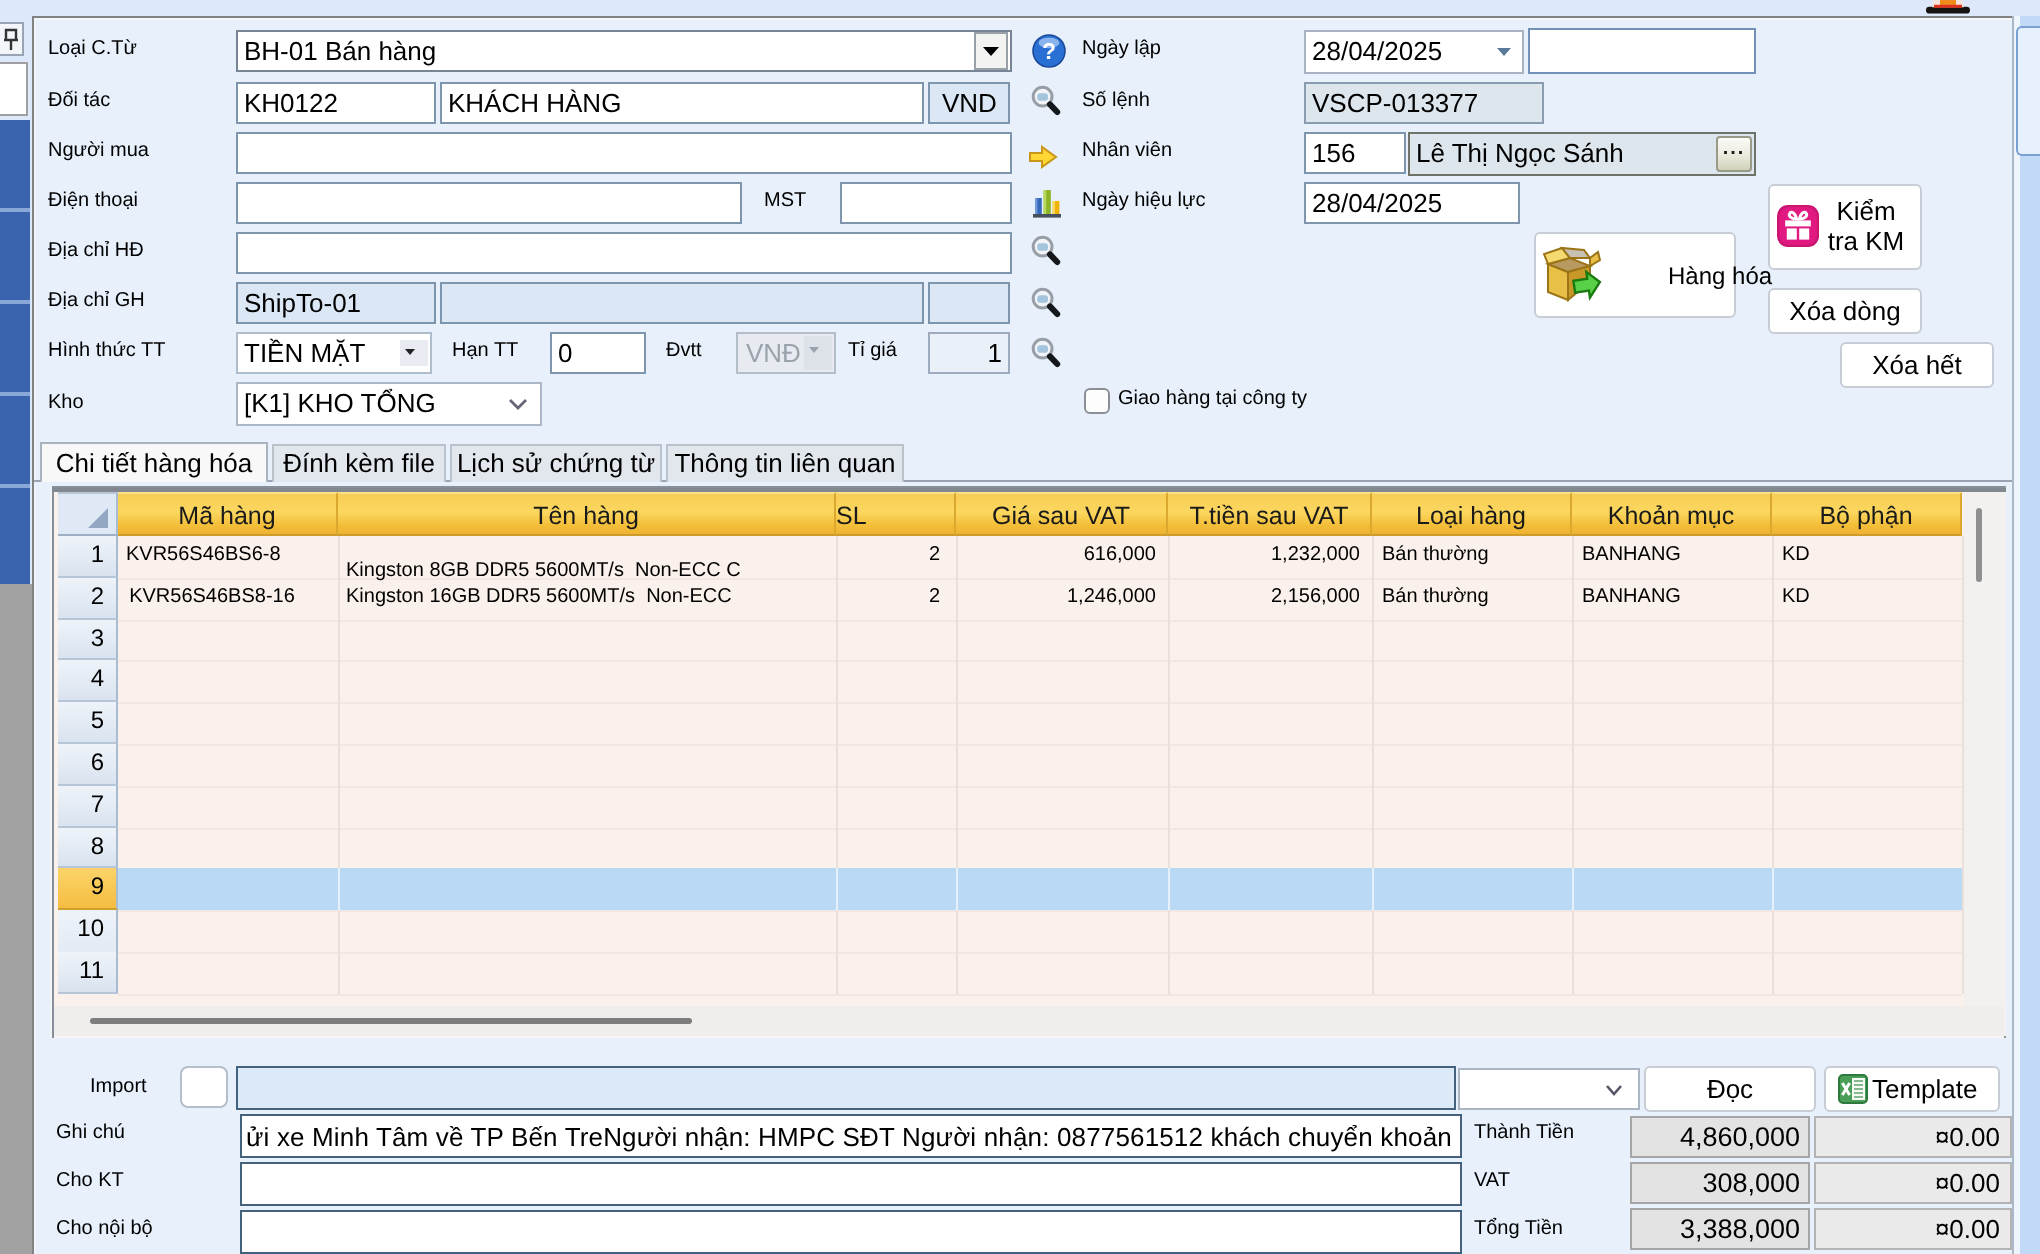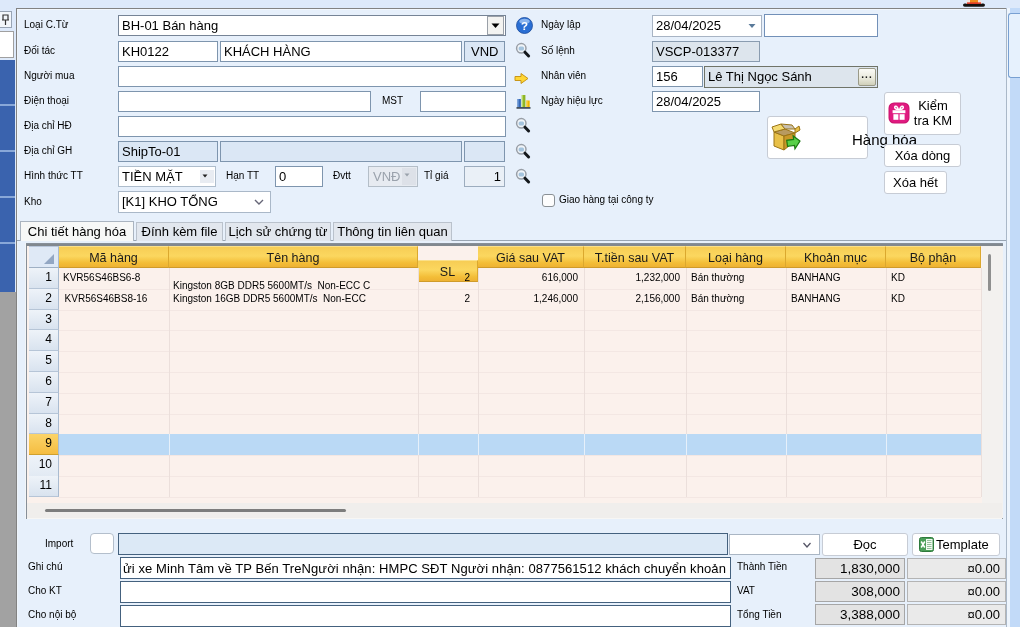--- a/index.html
+++ b/index.html
@@ -168,58 +168,58 @@
 <div class="lbl" style="left:541px;top:95px">Ngày hiệu lực</div>
 
 <div class="inp" style="left:652px;top:15px;width:110px;height:22px;border-color:#a8b4c4">28/04/2025</div>
 <div class="abs" style="left:746px;top:20px">
     <svg width="12" height="12" viewBox="0 0 12 12">
       <path d="M2.5 4 L9.5 4 L6 8 Z" fill="#5a7a9a"></path>
     </svg>
   </div>
 <div class="abs" style="left:764px;top:14px;width:114px;height:23px;background:#fff;border:1px solid #7290b8"></div>
 
-<div class="inp dis" style="left:652px;top:41px;width:108px;height:21px">VSCP-013377</div>
+<div class="inp dis" style="left:652px;top:41px;width:120px;height:21px">VSCP-013377</div>
 
 <div class="inp" style="left:652px;top:66px;width:51px;height:21px">156</div>
 <div class="inp dis" style="left:704px;top:66px;width:174px;height:22px;border-color:#707468">Lê Thị Ngọc Sánh</div>
 <div class="abs" style="left:858px;top:68px;width:18px;height:18px;background:linear-gradient(#fbfbf7,#e8e8da 60%,#d0d0ba);border:1px solid #9a9a88;border-radius:2px;text-align:center;font-size:10px;font-weight:bold;color:#1a1a1a;line-height:12px;letter-spacing:1px">...</div>
 
 <div class="inp" style="left:652px;top:91px;width:108px;height:21px">28/04/2025</div>
 
 <div class="btn" style="left:767px;top:116px;width:101px;height:43px"></div>
 <div class="abs" id="ic-box" style="left:771px;top:121px">
     <svg width="32" height="33" viewBox="0 0 32 33">
       <path d="M3 11 L3 25 L13 29 L13 15 Z" fill="#e8c048" stroke="#9a7416" stroke-width="1"></path>
       <path d="M3 11 L13 15 L24 12 L14 8 Z" fill="#b89a60" stroke="#9a7416" stroke-width="1"></path>
       <path d="M24 12 L24 20 L13 29 L13 15 Z" fill="#c89828" stroke="#9a7416" stroke-width="1"></path>
       <path d="M3 11 L1 6 L10 3 L14 8 Z" fill="#f4da70" stroke="#9a7416" stroke-width="1"></path>
       <path d="M14 8 L10 3 L21 4 L24 8 Z" fill="#c8c0b0" stroke="#9a7416" stroke-width="1"></path>
       <path d="M24 12 L24 8 L28 5 L29 9 Z" fill="#e8c048" stroke="#9a7416" stroke-width="1"></path>
       <path d="M29 21 L23 15 L23 18.5 L16 18.5 L16 24.5 L23 24.5 L23 28 Z" fill="#58d048" stroke="#1a7a10" stroke-width="1.2" transform="rotate(-8 22 21)"></path>
     </svg>
   </div>
-<div class="lbl" style="left:852px;top:131px;font-size:15px">Hàng hóa</div>
+<div class="lbl" style="left:834px;top:131px;font-size:12px">Hàng hóa</div>
 
 <div class="btn" style="left:884px;top:92px;width:77px;height:43px"></div>
 <div class="abs" id="ic-gift" style="left:888px;top:102px">
     <svg width="22" height="22" viewBox="0 0 22 22">
       <rect x="0.5" y="0.5" width="21" height="21" rx="5.5" fill="#cc1470"></rect>
       <rect x="1.6" y="1.6" width="18.8" height="18.8" rx="4.6" fill="#e01a80"></rect>
       <rect x="4.6" y="8.2" width="12.8" height="3" fill="#fff"></rect>
       <rect x="5.4" y="12.2" width="5" height="5.6" fill="#fff"></rect>
       <rect x="11.6" y="12.2" width="5" height="5.6" fill="#fff"></rect>
       <path d="M10.3 7.5 C7.8 7.5 6.2 6.2 6.8 4.8 C7.5 3.4 9.6 4.2 10.3 7.5 Z" fill="none" stroke="#fff" stroke-width="1.5"></path>
       <path d="M11.7 7.5 C14.2 7.5 15.8 6.2 15.2 4.8 C14.5 3.4 12.4 4.2 11.7 7.5 Z" fill="none" stroke="#fff" stroke-width="1.5"></path>
     </svg>
   </div>
 <div class="lbl" style="left:908px;top:98px;width:50px;text-align:center;font-size:13px">Kiểm<br>tra KM</div>
 
 <div class="btn" style="left:884px;top:144px;width:77px;height:23px;line-height:21px">Xóa dòng</div>
-<div class="btn" style="left:884px;top:171px;width:63px;height:23px;line-height:21px">Xóa hết</div>
+<div class="btn" style="left:920px;top:171px;width:77px;height:23px;line-height:21px">Xóa hết</div>
 
 <div class="abs" style="left:542px;top:194px;width:13px;height:13px;background:#fdfdfd;border:1px solid #8a9095;border-radius:3px"></div>
 <div class="lbl" style="left:559px;top:194px">Giao hàng tại công ty</div>
 
 <div class="abs" style="left:17px;top:240px;width:989px;height:1px;background:#98a4b2"></div>
 <div class="abs" style="left:20px;top:221px;width:114px;height:20px;background:#f7f8f7;border:1px solid #aab4c0;border-bottom:none;font-size:13px;text-align:center;line-height:19px;z-index:3">Chi tiết hàng hóa</div>
 <div class="abs" style="left:136px;top:222px;width:87px;height:19px;background:#e2e7ee;border:1px solid #bac2cc;border-bottom:none;font-size:13px;text-align:center;line-height:18px">Đính kèm file</div>
 <div class="abs" style="left:225px;top:222px;width:106px;height:19px;background:#e2e7ee;border:1px solid #bac2cc;border-bottom:none;font-size:13px;text-align:center;line-height:18px">Lịch sử chứng từ</div>
 <div class="abs" style="left:333px;top:222px;width:119px;height:19px;background:#e2e7ee;border:1px solid #bac2cc;border-bottom:none;font-size:13px;text-align:center;line-height:18px">Thông tin liên quan</div>
 
@@ -227,21 +227,21 @@
 
 <div class="abs" style="left:25px;top:243px;width:1px;height:276px;background:#f2f5f8"></div>
 <div class="abs" style="left:26px;top:244px;width:977px;height:2px;background:#81888f"></div>
 <div class="hcell" style="left:29px;top:246px;width:30px;height:22px;background:#dfe9f6;border-top:1px solid #b8c6da;border-right:1px solid #a9bbd0;border-bottom:1px solid #9fb0c4;">
     <svg width="12" height="12" viewBox="0 0 12 12" style="position:absolute;right:3px;bottom:2px">
       <path d="M11 1 L11 11 L1 11 Z" fill="#93a7c3"></path>
     </svg>
   </div>
 <div class="hcell" style="left:59px;top:246px;width:110px;height:22px;text-align:center;line-height:22px">Mã hàng</div>
 <div class="hcell" style="left:169px;top:246px;width:249px;height:22px;text-align:center;line-height:22px">Tên hàng</div>
-<div class="hcell" style="left:418px;top:260px;width:60px;height:22px;text-align:center;line-height:22px">SL</div>
+<div class="hcell" style="left:418px;top:246px;width:60px;height:22px;line-height:22px">SL</div>
 <div class="hcell" style="left:478px;top:246px;width:106px;height:22px;text-align:center;line-height:22px">Giá sau VAT</div>
 <div class="hcell" style="left:584px;top:246px;width:102px;height:22px;text-align:center;line-height:22px">T.tiền sau VAT</div>
 <div class="hcell" style="left:686px;top:246px;width:100px;height:22px;text-align:center;line-height:22px">Loại hàng</div>
 <div class="hcell" style="left:786px;top:246px;width:100px;height:22px;text-align:center;line-height:22px">Khoản mục</div>
 <div class="hcell" style="left:886px;top:246px;width:95px;height:22px;text-align:center;line-height:22px">Bộ phận</div>
 <div class="abs" style="left:59px;top:289px;width:922px;height:1px;background:#f3e7e3"></div>
 <div class="abs" style="left:59px;top:310px;width:922px;height:1px;background:#f3e7e3"></div>
 <div class="abs" style="left:59px;top:330px;width:922px;height:1px;background:#f3e7e3"></div>
 <div class="abs" style="left:59px;top:351px;width:922px;height:1px;background:#f3e7e3"></div>
 <div class="abs" style="left:59px;top:372px;width:922px;height:1px;background:#f3e7e3"></div>
@@ -324,18 +324,18 @@
 <div class="lbl" style="left:28px;top:561px">Ghi chú</div>
 <div class="inp" style="left:120px;top:557px;width:611px;height:22px;border-color:#44617e;font-size:13px;letter-spacing:0.08px;padding:3px 2px" id="ghichu">ửi xe Minh Tâm về TP Bến TreNgười nhận: HMPC SĐT Người nhận: 0877561512 khách chuyển khoản</div>
 <div class="lbl" style="left:28px;top:585px">Cho KT</div>
 <div class="inp" style="left:120px;top:581px;width:611px;height:22px;border-color:#44617e"></div>
 <div class="lbl" style="left:28px;top:609px">Cho nội bộ</div>
 <div class="inp" style="left:120px;top:605px;width:611px;height:22px;border-color:#44617e"></div>
 
 <div class="lbl" style="left:737px;top:561px">Thành Tiền</div>
 <div class="lbl" style="left:737px;top:585px">VAT</div>
 <div class="lbl" style="left:737px;top:609px">Tổng Tiền</div>
-<div class="inp num" style="left:815px;top:558px;width:90px;height:21px;background:#e3e3e3;border-color:#a6a6a6;font-size:13.5px;padding:2px 4px">1,830,000</div>
+<div class="inp num" style="left:815px;top:558px;width:90px;height:21px;background:#e3e3e3;border-color:#a6a6a6;font-size:13.5px;padding:2px 4px">4,860,000</div>
 <div class="inp num" style="left:907px;top:558px;width:99px;height:21px;background:#eaeaea;border-color:#b4b4b4;font-size:13px;padding:2px 5px">¤0.00</div>
 <div class="inp num" style="left:815px;top:581px;width:90px;height:21px;background:#e3e3e3;border-color:#a6a6a6;font-size:13.5px;padding:2px 4px">308,000</div>
 <div class="inp num" style="left:907px;top:581px;width:99px;height:21px;background:#eaeaea;border-color:#b4b4b4;font-size:13px;padding:2px 5px">¤0.00</div>
 <div class="inp num" style="left:815px;top:604px;width:90px;height:21px;background:#e3e3e3;border-color:#a6a6a6;font-size:13.5px;padding:2px 4px">3,388,000</div>
 <div class="inp num" style="left:907px;top:604px;width:99px;height:21px;background:#eaeaea;border-color:#b4b4b4;font-size:13px;padding:2px 5px">¤0.00</div>
 
 </body></html>

